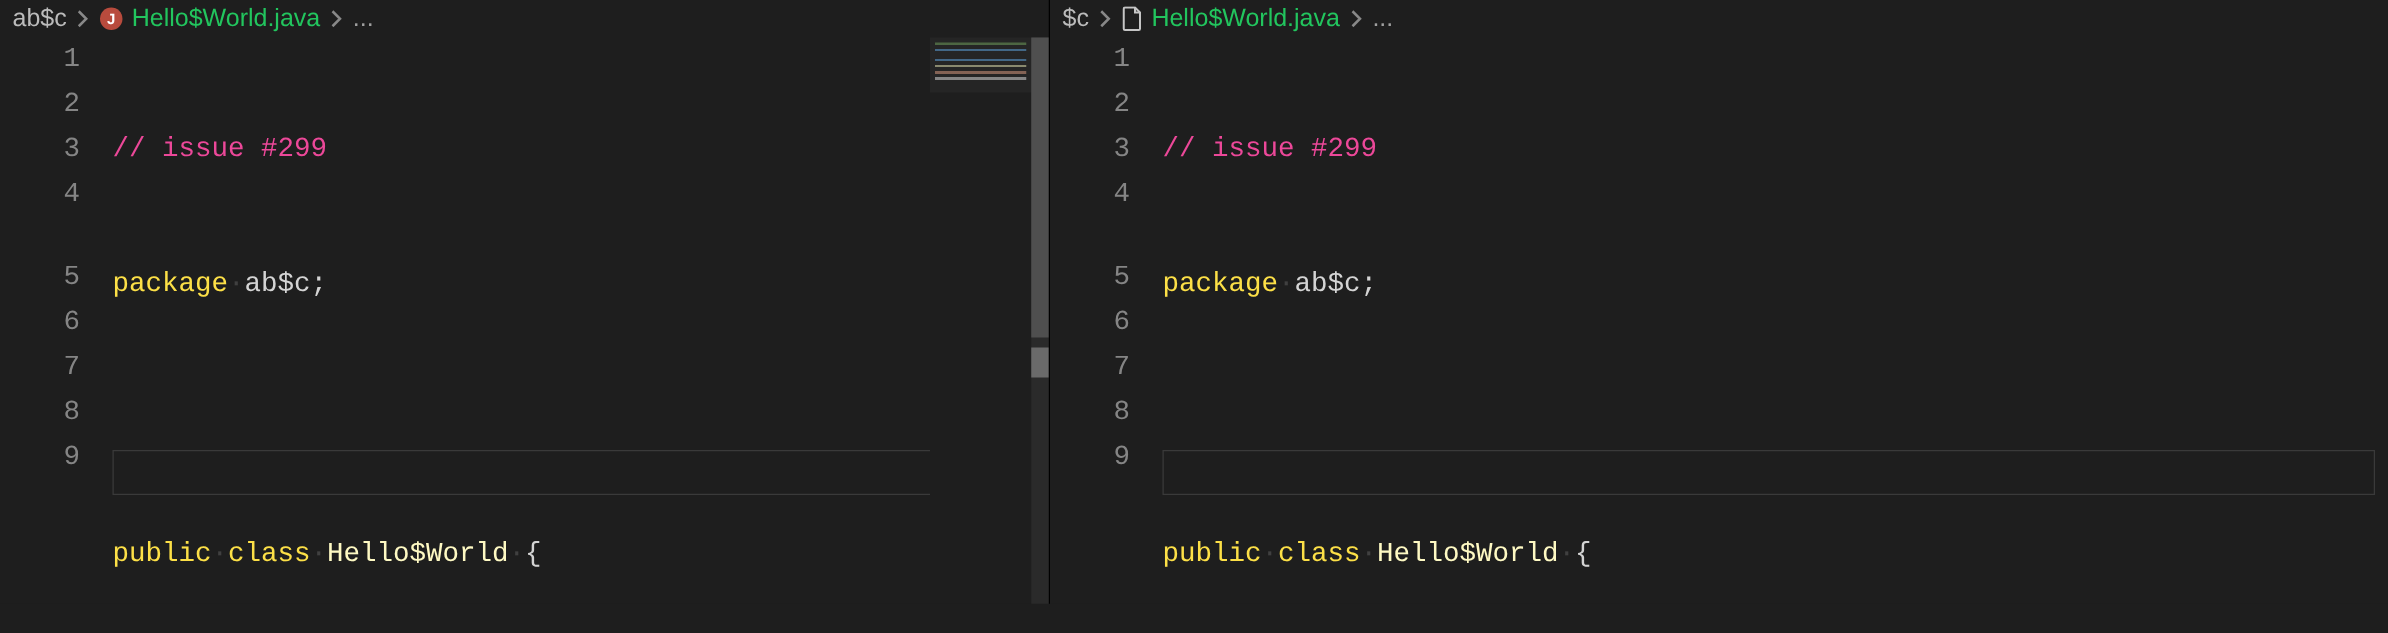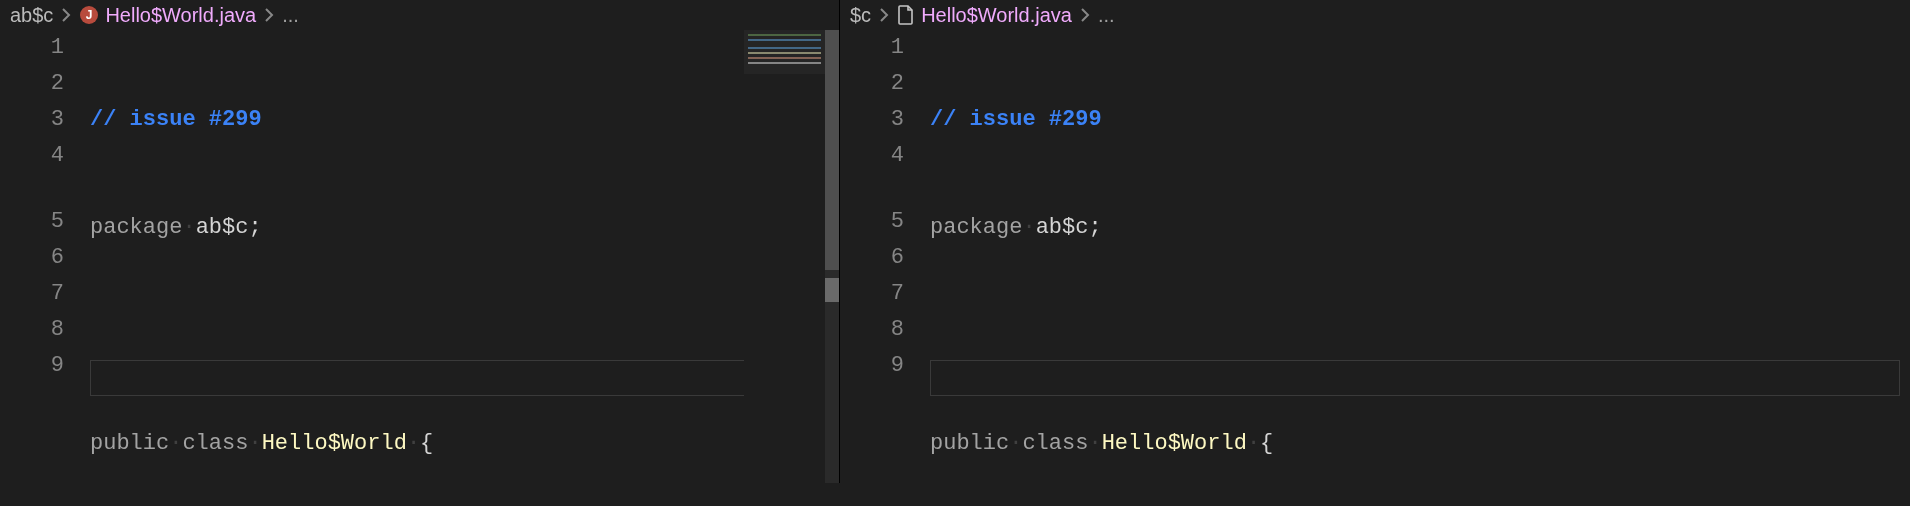--- a/index.html
+++ b/index.html
@@ -27,21 +27,21 @@
     padding: 0 10px;
     font-size: 20px;
     color: #a0a0a0;
     font-family: -apple-system, BlinkMacSystemFont, 'Segoe UI', sans-serif;
     white-space: nowrap;
   }
   .bc-seg { display: inline-flex; align-items: center; }
   .bc-sep { margin: 0 8px; color: #888; }
   .bc-sep svg { display:block; }
   .bc-icon { display:inline-flex; margin-right:6px; align-items:center; }
-  .bc-text { color: #f0abfc; }
+  .bc-text { color: #22c55e; }
   .bc-folder { color: #bbb; }
   .editor {
     position: relative;
     display: flex;
     font-size: 22px;
     line-height: 36px;
   }
   .gutter {
     width: 90px;
     text-align: right;
@@ -50,22 +50,22 @@
     user-select: none;
   }
   .gutter div { height:36px; }
   .code {
     flex: 1;
     white-space: pre;
     position: relative;
   }
   .codeline { height:36px; display:flex; align-items:center; }
   .ws { color: #404040; }
-  .c-comment { color:#3b82f6;font-weight:bold; }
-  .c-keyword { color:#a3a3a3; }
+  .c-comment { color:#ec4899; }
+  .c-keyword { color:#fde047; }
   .c-type    { color:#fef9c3; }
   .c-punc    { color:#d4d4d4; }
   .c-ident   { color:#d4d4d4; }
   .gutter .spacer { height:30px; }
   .cursor-line {
     position:absolute;
     left:0; right:10px;
     height:36px;
     border:1px solid #3a3a3a;
     pointer-events:none;

